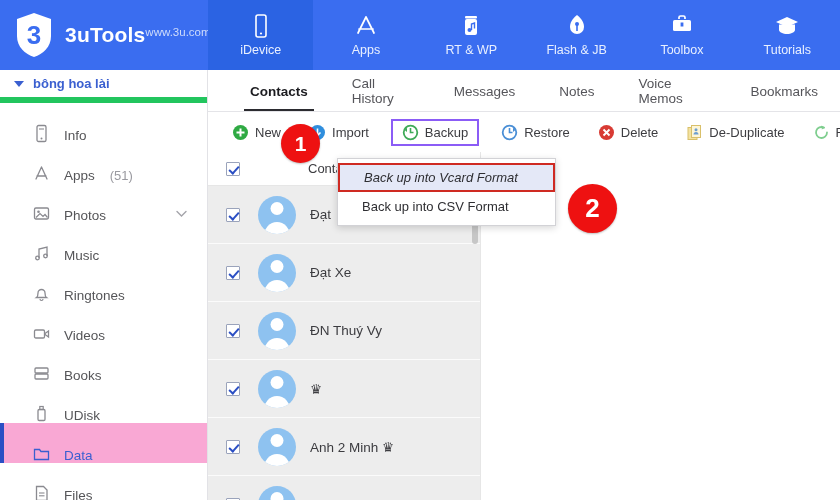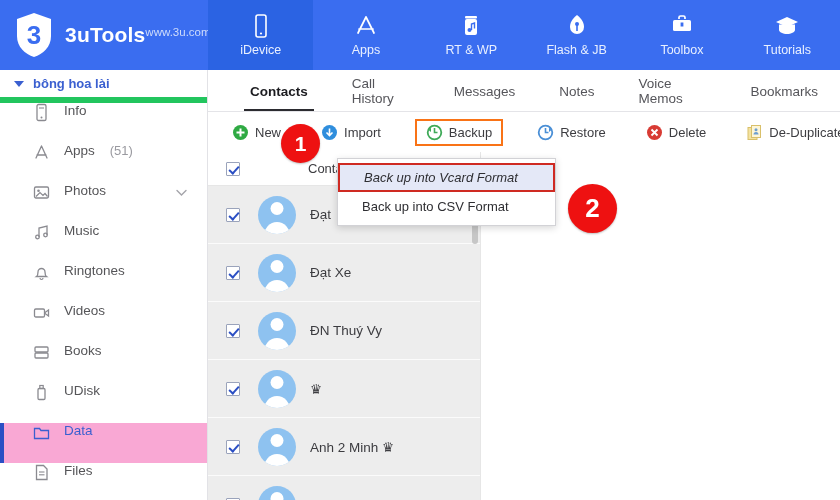--- a/index.html
+++ b/index.html
@@ -50,21 +50,21 @@
     height: 33px; display: flex; align-items: center; gap: 9px;
     padding-left: 14px; border-bottom: 6px solid #22c55e; cursor: pointer;
   }
   .caret-down {
     width: 0; height: 0; border-left: 5px solid transparent;
     border-right: 5px solid transparent; border-top: 6px solid #3a5fd0;
   }
   .device-name { color: #3a5fd0; font-size: 13px; font-weight: bold; }
 
   .side-item {
-    height: 40px; display: flex; align-items: flex-start;
+    height: 40px; display: flex; align-items: flex-end;
     padding-left: 32px; gap: 13px; cursor: pointer; position: relative;
     color: #555558; font-size: 13.5px;
   }
   .side-item .sicon { width: 19px; height: 19px; flex: 0 0 auto; }
   .side-item.selected { background: #f9a8d4; color: #3a5fd0; }
   .side-item.selected::before {
     content: ""; position: absolute; left: 0; top: 0;
     width: 4px; height: 100%; background: #2b4fc4;
   }
   .side-count { color: #9a9aa0; font-size: 13px; margin-left: 2px; }
@@ -84,28 +84,28 @@
     font-size: 13.5px; color: #55555a; cursor: pointer; position: relative;
   }
   .tab.active { color: #1c1c20; font-weight: bold; }
   .tab.active::after {
     content: ""; position: absolute; left: 16px; right: 16px; bottom: 0;
     height: 2px; background: #2b2b30;
   }
 
   .toolbar {
     height: 40px; display: flex; align-items: center;
-    padding-left: 18px; gap: 28px;
+    padding-left: 18px; gap: 16px;
   }
   .tool {
     display: flex; align-items: center; gap: 6px;
     font-size: 13px; color: #3c3c40; cursor: pointer;
     padding: 3px 6px; white-space: nowrap;
   }
-  .tool.boxed { border: 2px solid #f97316; padding: 3px 9px; }
+  .tool.boxed { border: 2px solid #8b5cf6; padding: 3px 9px; }
   .ticon { width: 17px; height: 17px; flex: 0 0 auto; }
 
   
   .listpane {
     position: absolute; left: 0; top: 82px; width: 272px; height: 348px;
     background: #eeeeee; overflow: hidden;
   }
   .list-head {
     height: 34px; background: #ffffff; display: flex; align-items: center;
     padding-left: 18px; gap: 0; border-bottom: 1px solid #e6e6e6;

